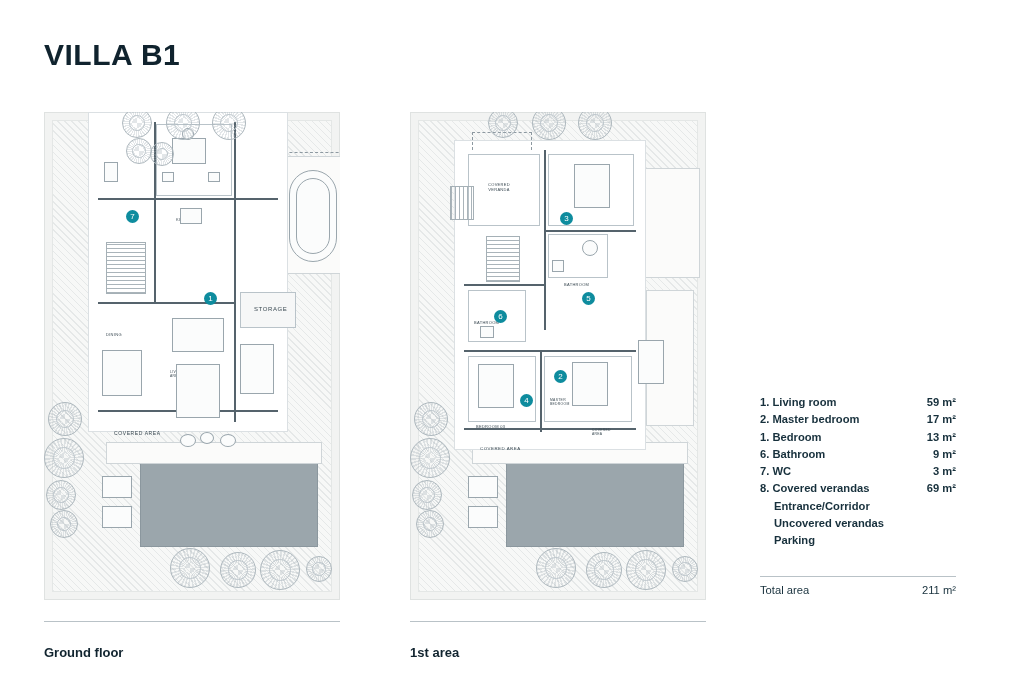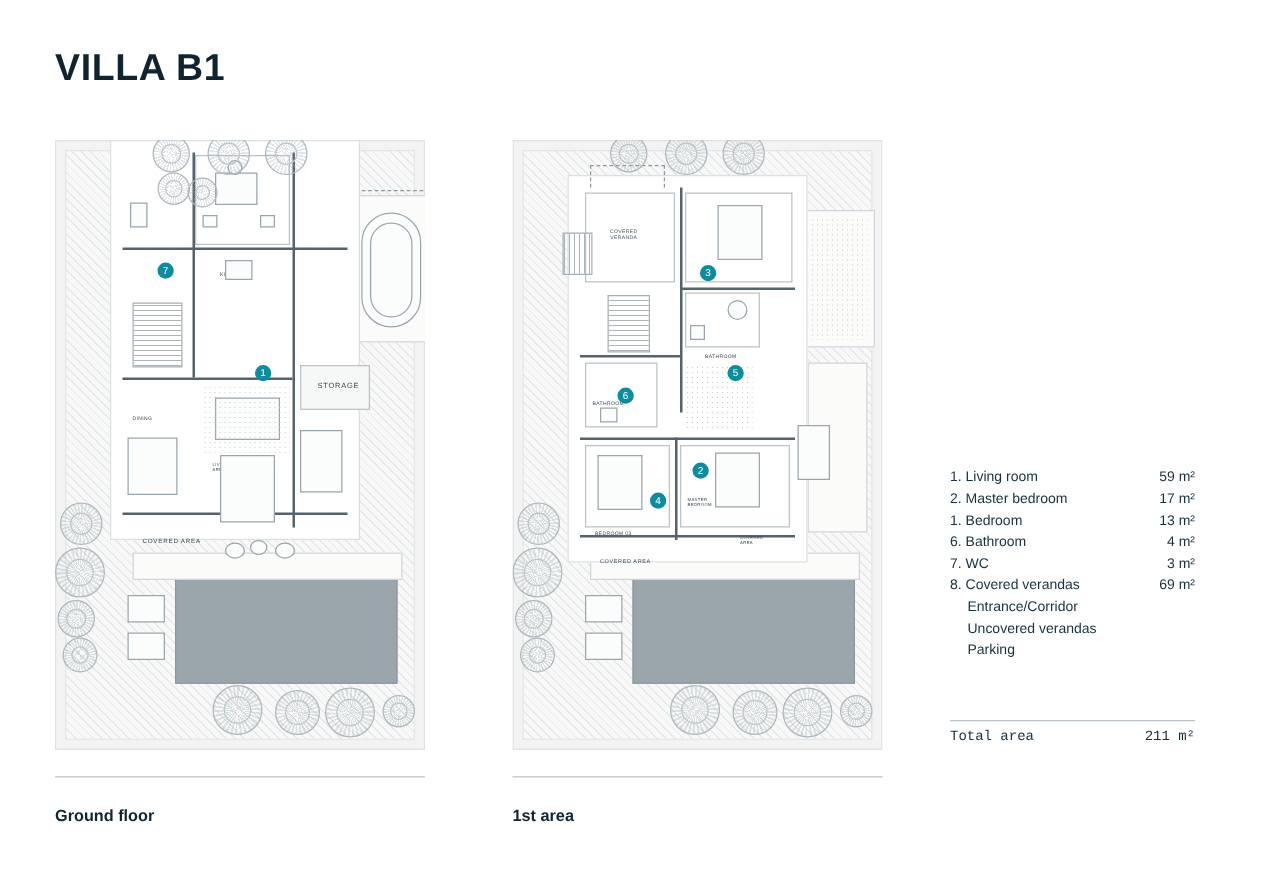--- a/index.html
+++ b/index.html
@@ -145,22 +145,23 @@
     color: #fff;
     font-size: 8px;
     line-height: 13px;
     text-align: center;
     font-family: "Liberation Sans", sans-serif;
   }
 
   
   .legend {
     position: absolute;
-    left: 760px; top: 374px;
+    left: 760px; top: 394px;
     width: 196px;
+    font-weight: bold;
   }
   .legend-row {
     display: flex;
     justify-content: space-between;
     font-size: 11.2px;
     line-height: 17.3px;
     color: #17303c;
   }
   .legend-row .lbl { white-space: nowrap; }
   .legend-row .val { white-space: nowrap; }
@@ -169,21 +170,20 @@
     position: absolute;
     left: 760px; top: 576px; width: 196px; height: 1px;
     background: #b9c2c7;
   }
   .total {
     position: absolute;
     left: 760px; top: 584px; width: 196px;
     display: flex; justify-content: space-between;
     font-size: 11.2px;
     color: #17303c;
-    font-family: Liberation Mono, monospace;
   }
 </style>
 </head>
 <body>
 
 <div class="page">
 
   <div class="title">VILLA B1</div>
 
   <div class="plan plan-ground">
@@ -350,21 +350,21 @@
       <div class="legend-row">
         <span class="lbl">2. Master bedroom</span>
         <span class="val">17 m²</span>
       </div>
       <div class="legend-row">
         <span class="lbl">1. Bedroom</span>
         <span class="val">13 m²</span>
       </div>
       <div class="legend-row">
         <span class="lbl">6. Bathroom</span>
-        <span class="val">4 m²</span>
+        <span class="val">9 m²</span>
       </div>
       <div class="legend-row">
         <span class="lbl">7. WC</span>
         <span class="val">3 m²</span>
       </div>
       <div class="legend-row">
         <span class="lbl">8. Covered verandas</span>
         <span class="val">69 m²</span>
       </div>
       <div class="legend-row indent">

